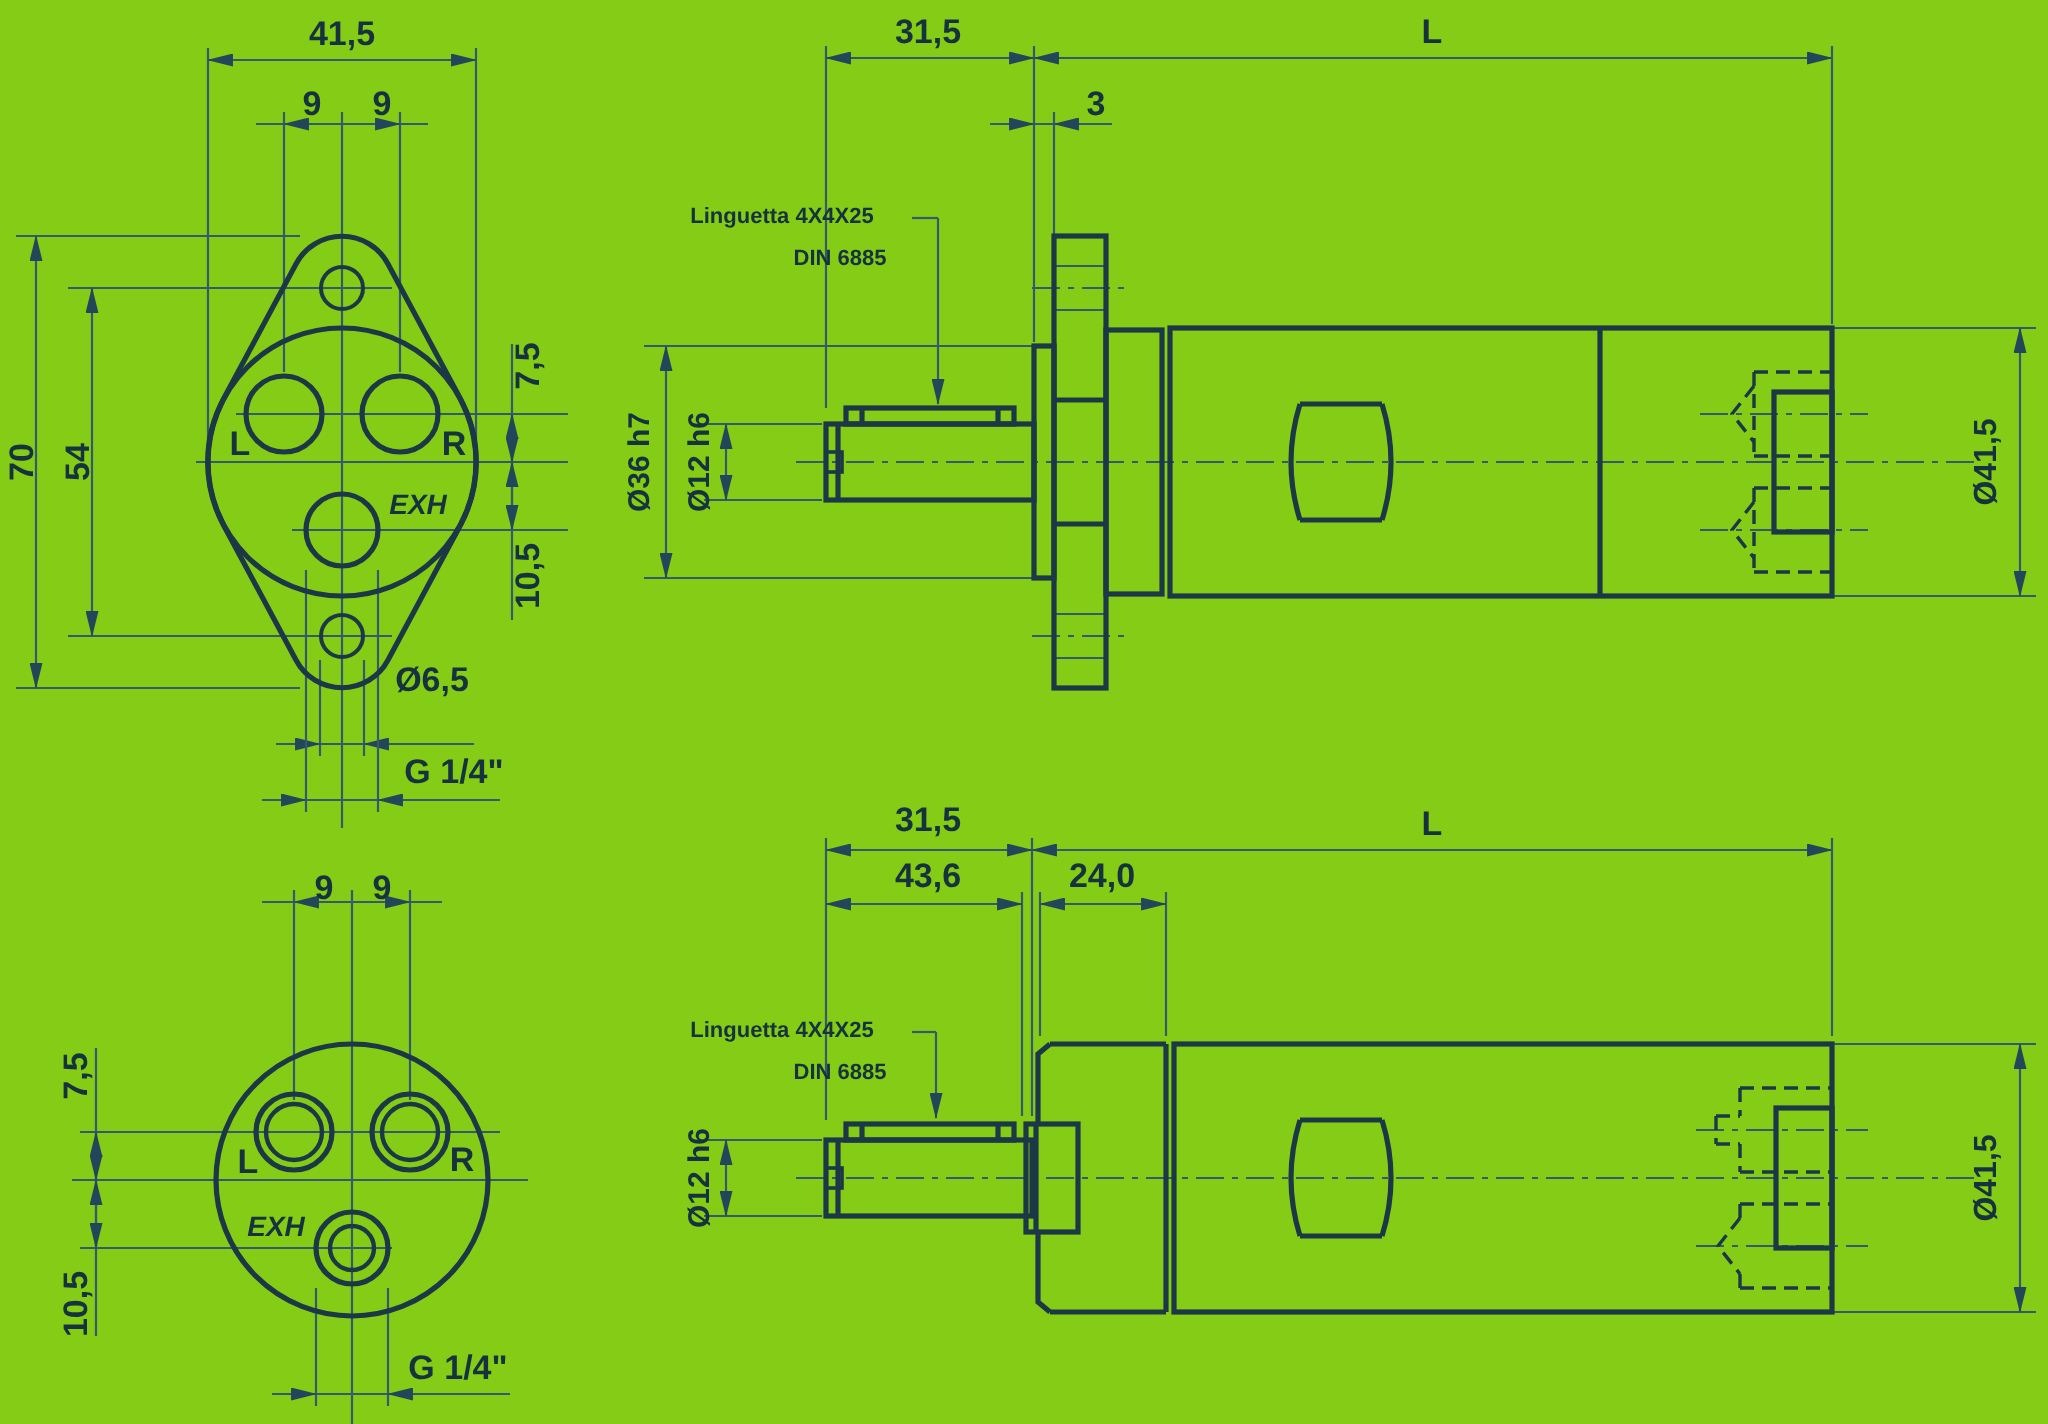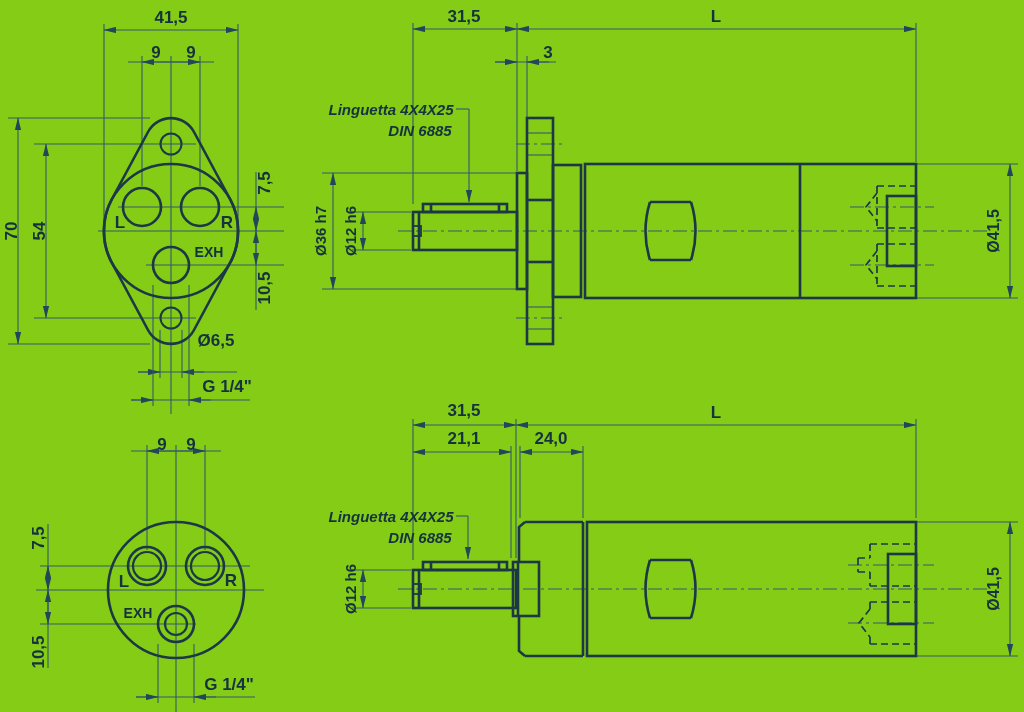--- a/index.html
+++ b/index.html
@@ -3,23 +3,23 @@
 <meta charset="utf-8">
 <style>
   html,body{margin:0;padding:0;background:#fff;}
   .stage{position:relative;width:1024px;height:712px;background:#84cc16;overflow:hidden;
          font-family:"Liberation Sans",sans-serif;}
   .stage svg{position:absolute;left:0;top:0;}
   .t{position:absolute;font:bold 17px "Liberation Sans",sans-serif;color:#16323f;
      white-space:nowrap;transform:translate(-50%,-50%);line-height:1;}
   .rot{transform:translate(-50%,-50%) rotate(-90deg);}
   .s15{font-size:15px;}
-  .s14{font-size:14px;}
+  .s14{font-size:14px;font-style:italic;}
   .s16{font-size:16px;}
-  .note{font-size:15px;font-style:italic;}
+  .note{font-size:11px;}
 </style>
 </head>
 <body>
 
 <div class="stage">
 
 <svg width="1024" height="712" viewBox="0 0 1024 712">
   <defs>
     <marker id="arr" viewBox="0 0 12 6" refX="11.5" refY="3" markerWidth="13" markerHeight="6.5" orient="auto-start-reverse" markerUnits="userSpaceOnUse">
       <path d="M0,0 L12,3 L0,6 Z" fill="#24465a"></path>
@@ -269,21 +269,21 @@
 <div class="t" style="left:162px;top:444px">9</div>
 <div class="t" style="left:191px;top:444px">9</div>
 <div class="t rot" style="left:38px;top:538px">7,5</div>
 <div class="t rot" style="left:38px;top:652px">10,5</div>
 <div class="t" style="left:229px;top:684px">G 1/4"</div>
 <div class="t" style="left:124px;top:581px">L</div>
 <div class="t" style="left:231px;top:580px">R</div>
 <div class="t s14" style="left:138px;top:613px">EXH</div>
 
 <div class="t" style="left:464px;top:410px">31,5</div>
-<div class="t" style="left:464px;top:438px">21,1</div>
+<div class="t" style="left:464px;top:438px">43,6</div>
 <div class="t" style="left:551px;top:438px">24,0</div>
 <div class="t" style="left:716px;top:412px">L</div>
 <div class="t rot s15" style="left:350px;top:589px">Ø12 h6</div>
 <div class="t rot s16" style="left:994px;top:589px">Ø41,5</div>
 <div class="t note" style="left:391px;top:516px">Linguetta 4X4X25</div>
 <div class="t note" style="left:420px;top:537px">DIN 6885</div>
 
 </div>
 
 </body></html>

